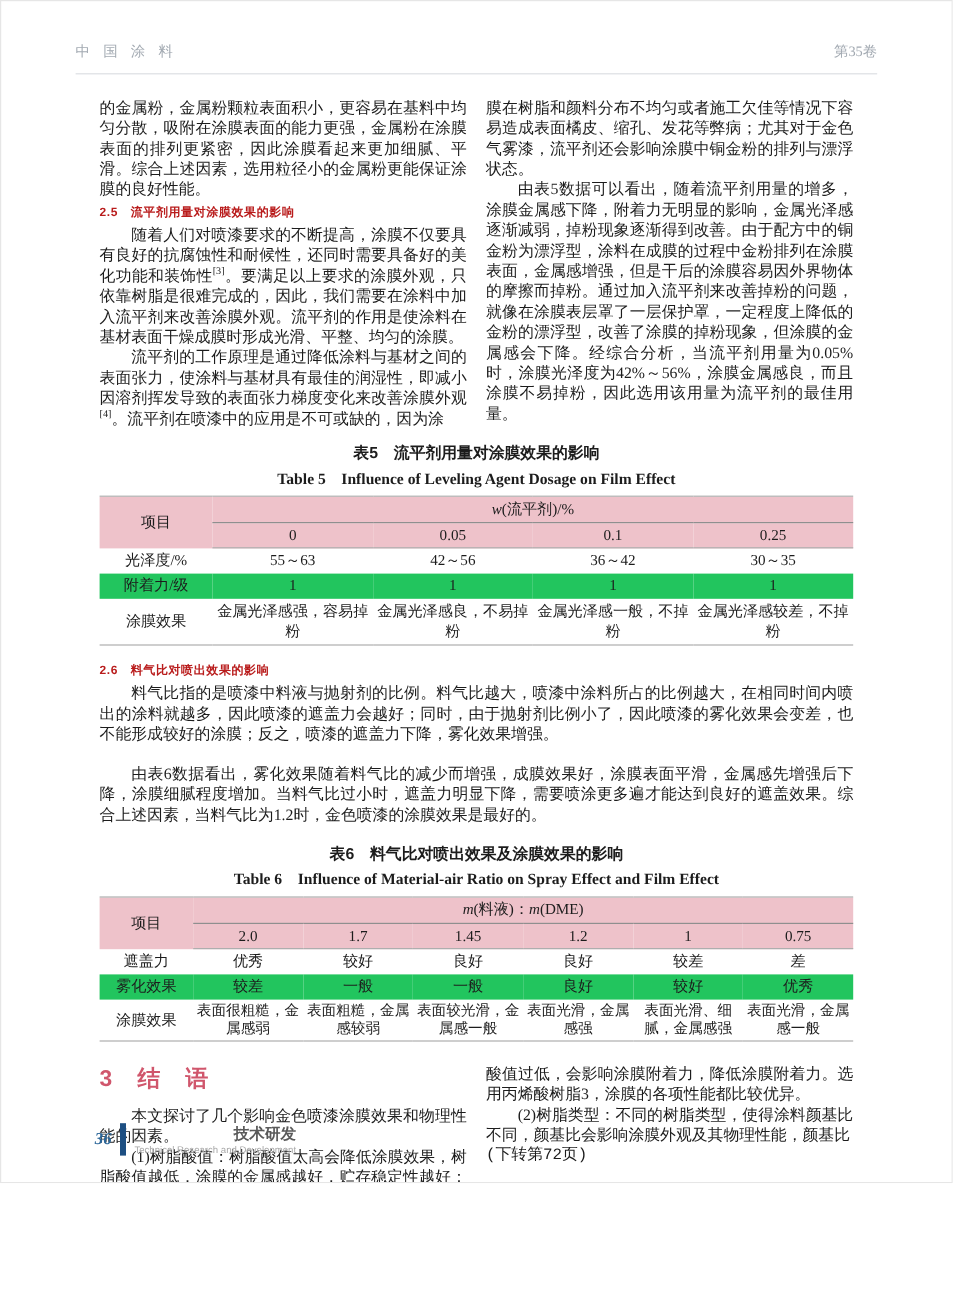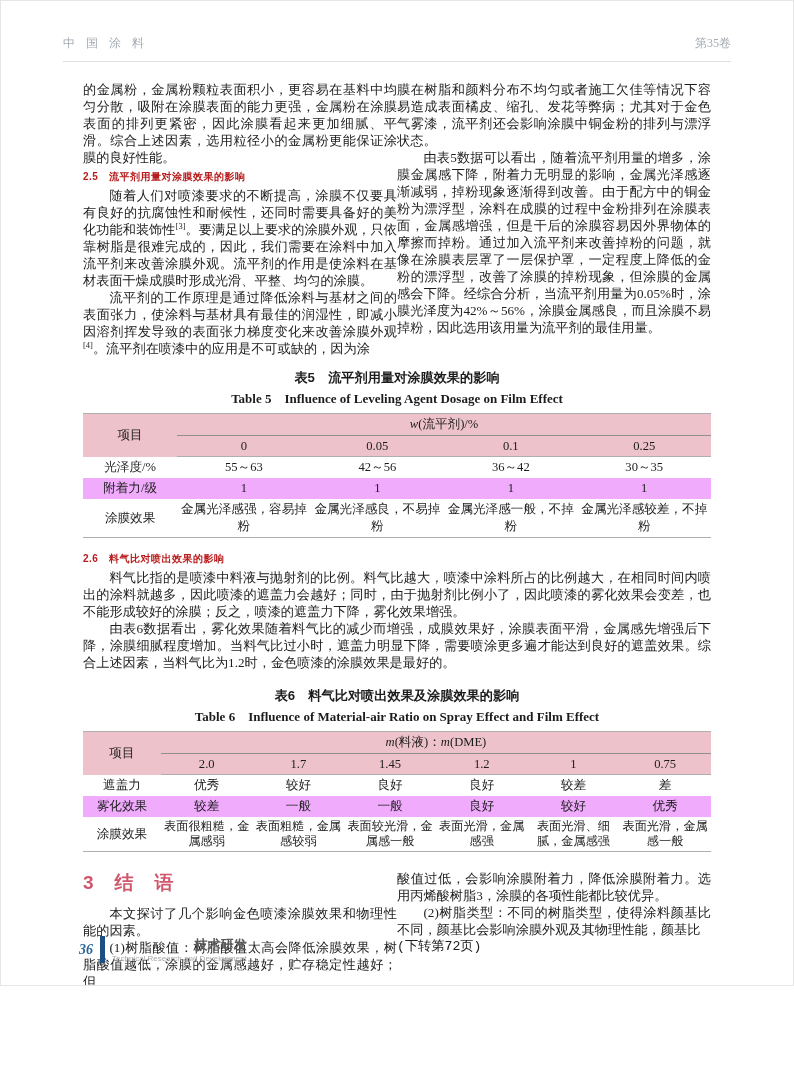--- a/index.html
+++ b/index.html
@@ -19,21 +19,21 @@
     position:absolute; top:34px; left:62px; right:62px;
     display:flex; justify-content:space-between; align-items:flex-end;
     padding-bottom:9px; border-bottom:1px solid #dcdfe3;
     font-size:12px; color:#a3aab2;
   }
   .runhead .journal { letter-spacing:4px; }
   
   .content {
     position:absolute; top:80px; left:82px; right:82px;
   }
-  .cols { display:flex; }
+  .cols { display:flex; gap:16px; }
   .col { flex:1 1 0; min-width:0; }
   p.body {
     font-size:13.2px; line-height:17px;
     text-align:justify;
   }
   p.indent { text-indent:2em; }
   sup { font-size:8.5px; line-height:0; }
   h4.sec {
     font-family:"Liberation Sans","DejaVu Sans",sans-serif;
     font-size:10px; font-weight:bold; color:#b91c1c;
@@ -63,21 +63,21 @@
     border-top:1px solid #aeaeae; border-bottom:1px solid #aeaeae;
     margin-bottom:4px;
   }
   table.datatbl th, table.datatbl td {
     font-weight:normal; text-align:center; vertical-align:middle;
     padding:2px 3px; height:21px;
   }
   table.datatbl thead th { background:#eec2ca; }
   table.datatbl thead tr.subrow th { border-bottom:1px solid #aeaeae; }
   th.groupcell { border-bottom:1px solid #8f8f8f; }
-  tr.r-pink td { background:#f0abfc; }
+  tr.r-pink td { background:#22c55e; }
   td.small2 { font-size:12.2px; line-height:15px; padding:3px 2px; height:36px; }
   .it { font-style:italic; }
   
   .pgfooter {
     position:absolute; left:78px; bottom:22px;
     display:flex; align-items:stretch;
   }
   .pgnum {
     font-family:"Liberation Serif","DejaVu Serif",serif;
     font-style:italic; font-weight:bold; font-size:14px; color:#2b6699;

